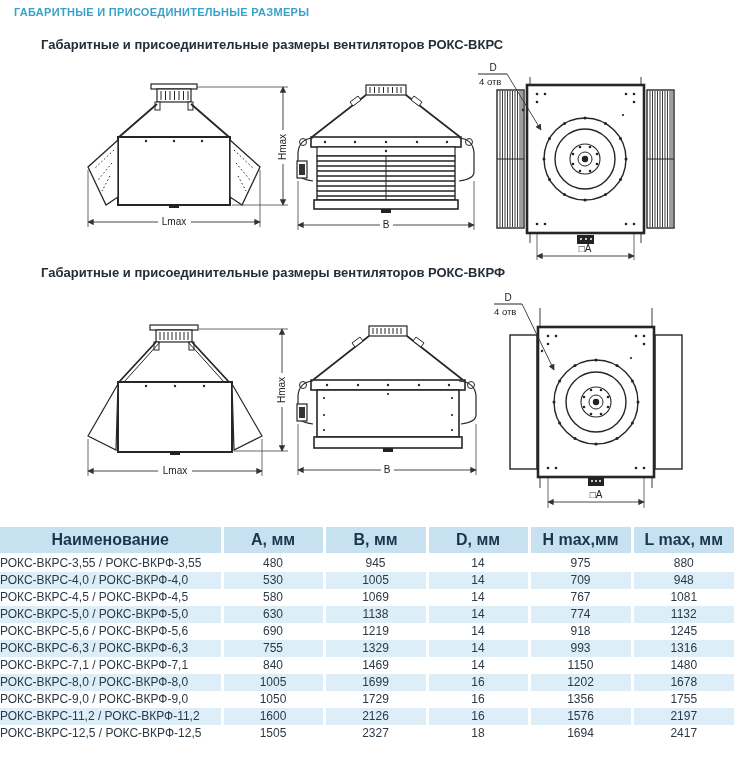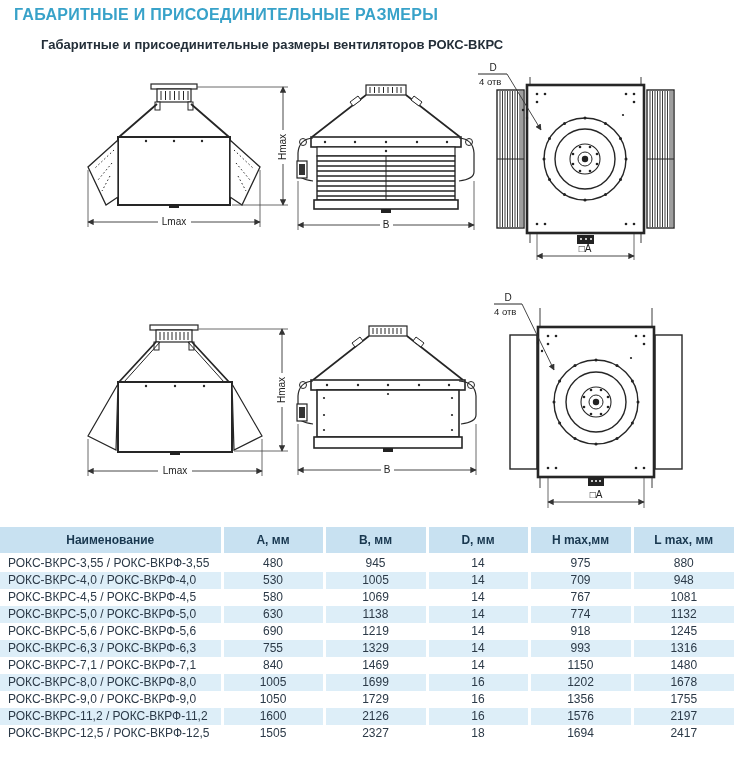--- a/index.html
+++ b/index.html
@@ -1,38 +1,38 @@
 <!DOCTYPE html>
 <html><head>
 <meta charset="utf-8">
 <style>
   html,body{margin:0;padding:0;background:#fff;}
   body{width:734px;height:758px;position:relative;overflow:hidden;
        font-family:"Liberation Sans",sans-serif;}
   .page{position:absolute;inset:0;}
-  .title{position:absolute;left:14px;top:6px;font-size:16px;font-weight:bold;
+  .title{position:absolute;left:14px;top:6px;font-size:11px;font-weight:bold;
          color:#38a2c9;letter-spacing:.3px;white-space:nowrap;}
   .subtitle{position:absolute;left:14px;font-size:13px;font-weight:bold;
             color:#232e38;white-space:nowrap;padding-left:27px;}
   .s1{top:37px;}
   .s2{top:265px;}
   svg.draw{position:absolute;left:0;}
   #svg-vkrs{top:60px;}
   #svg-vkrf{top:288px;}
   svg.draw text{font-family:"Liberation Sans",sans-serif;fill:#222;}
   table.dims{position:absolute;top:527px;left:0;width:734px;border-collapse:collapse;
              table-layout:fixed;font-size:12px;color:#2b3947;}
   table.dims thead th{background:#c8e1f1;color:#18374f;font-weight:bold;height:26px;
              text-align:center;border-left:3px solid #fff;border-bottom:2px solid #fff;
-             padding:0;font-size:12px;}
+             padding:0;font-size:16px;}
   table.dims thead th:first-child{border-left:none;}
   table.dims tbody td{height:17px;text-align:center;padding:0;border-left:3px solid #fff;
              line-height:17px;}
   table.dims tbody td:first-child{border-left:none;}
-  table.dims tbody td.name{text-align:left;padding-left:8px;}
+  table.dims tbody td.name{text-align:left;}
   table.dims tbody tr:nth-child(even){background:#ddeef8;}
 </style>
 </head>
 <body>
 
 <div class="page">
 
   <div class="title">ГАБАРИТНЫЕ И ПРИСОЕДИНИТЕЛЬНЫЕ РАЗМЕРЫ</div>
   <div class="subtitle s1">Габаритные и присоединительные размеры вентиляторов РОКС-ВКРС</div>
 
@@ -165,20 +165,21 @@
       <circle cx="527" cy="58" r="1.2" fill="#222" stroke="none"></circle>
       <text x="493" y="11" font-size="10" text-anchor="middle" stroke="none">D</text>
       <text x="479" y="25" font-size="9.5" stroke="none">4 отв</text>
 
       <path d="M537 174V201M634 174V201" stroke-width=".8" stroke="#444"></path>
       <line x1="537" y1="196" x2="634" y2="196" stroke="#333" stroke-width=".9" marker-start="url(#ar1)" marker-end="url(#ar1)"></line>
       <text x="585" y="192" font-size="10" text-anchor="middle" stroke="none">□A</text>
     </g>
   </svg>
 
+  <div class="subtitle s2">Габаритные и присоединительные размеры вентиляторов РОКС-ВКРФ</div>
 
   <svg id="svg-vkrf" class="draw" width="734" height="239" viewBox="0 0 734 239">
     <defs>
       <marker id="ar2" viewBox="0 0 10 10" refX="9" refY="5" markerWidth="7" markerHeight="7" orient="auto-start-reverse">
         <path d="M0,0 L10,5 L0,10 z" fill="#333"></path>
       </marker>
     </defs>
 
     <g stroke="#262626" fill="none">
       <rect x="150" y="37" width="48" height="5" stroke-width="1.2" fill="#fff"></rect>

